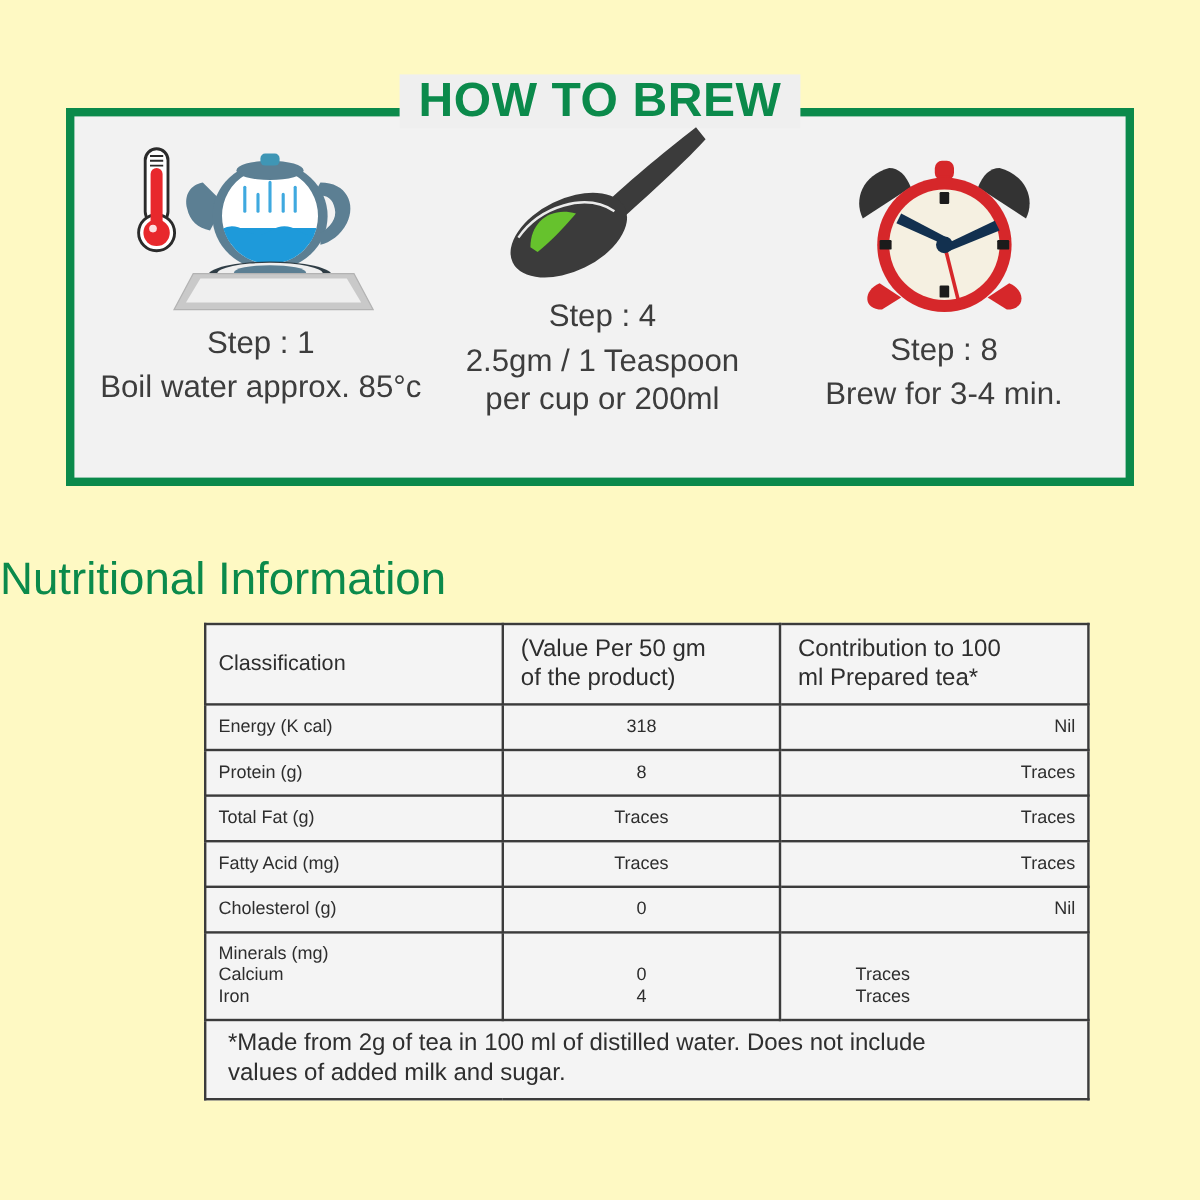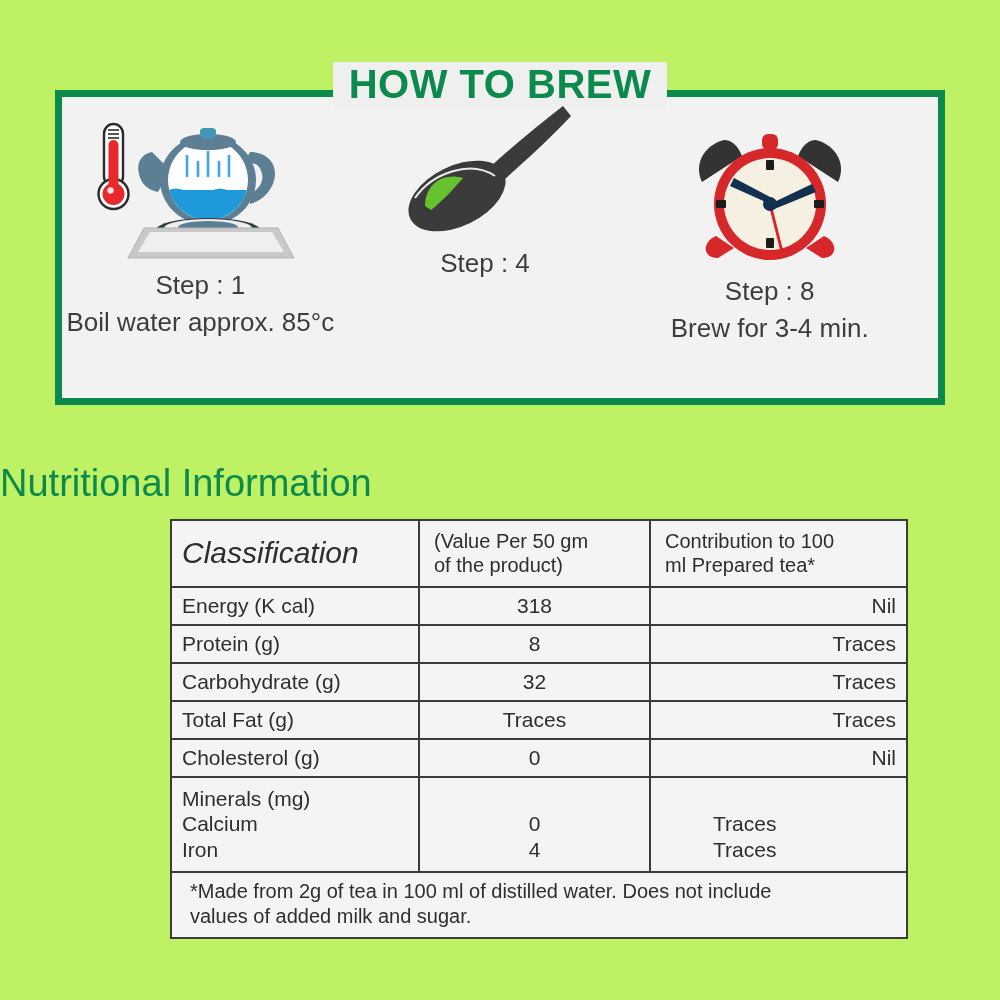--- a/index.html
+++ b/index.html
@@ -13,21 +13,21 @@
     height: 1000px;
     overflow: hidden;
     font-family: "Liberation Sans", sans-serif;
     color: #3a3a3a;
     -webkit-font-smoothing: antialiased;
   }
   #page {
     position: relative;
     width: 1000px;
     height: 1000px;
-    background: #bef264;
+    background: #fef9c3;
   }
   
   #brew-panel {
     position: absolute;
     left: 55px;
     top: 90px;
     width: 890px;
     height: 315px;
     border: 7px solid #0b8a4b;
     box-sizing: border-box;
@@ -46,21 +46,21 @@
     background: #efefef;
     padding: 0 16px;
     font-size: 40px;
     font-weight: bold;
     letter-spacing: 0.5px;
     color: #0b8a4b;
     font-family: "Liberation Sans", sans-serif;
   }
   #brew-steps {
     position: absolute;
-    left: 40px;
+    left: 57px;
     top: 97px;
     width: 890px;
     height: 301px;
     display: flex;
     align-items: flex-start;
     justify-content: space-between;
     padding: 18px 18px 0 18px;
     box-sizing: border-box;
   }
   .step {
@@ -108,35 +108,35 @@
     position: absolute;
     left: 170px;
     top: 519px;
     width: 662px;
     border-collapse: collapse;
     background: #f4f4f4;
     table-layout: fixed;
   }
   #nutrition-table td {
     border: 2px solid #3b3b3b;
-    font-size: 21px;
+    font-size: 15px;
     color: #2e2e2e;
     padding: 4px 10px;
     line-height: 1.22;
     background: #f4f4f4;
   }
   .col-class { width: 226px; text-align: left; padding-left: 34px; }
   .col-val   { width: 205px; text-align: center; }
   .col-contrib { width: 231px; text-align: center; }
   #nutrition-table tr.hdr td {
     vertical-align: middle;
     padding-top: 8px;
     padding-bottom: 8px;
   }
-  #nutrition-table tr.hdr .col-class { font-size: 30px; font-style: italic; }
+  #nutrition-table tr.hdr .col-class { font-size: 18px; }
   #nutrition-table tr.hdr .col-val,
   #nutrition-table tr.hdr .col-contrib {
     text-align: left;
     padding-left: 14px;
     font-size: 20px;
     white-space: pre-line;
   }
   #nutrition-table tr.body-row td { height: 28px; }
   #nutrition-table tr.body-row .col-contrib {
     text-align: right;
@@ -232,20 +232,22 @@
           <path d="M178 8 C 150 30, 118 56, 96 78 L 108 92 C 132 70, 164 42, 186 18 Z" fill="#3b3b3b"></path>
 
           <ellipse cx="72" cy="98" rx="52" ry="30" transform="rotate(-26 72 98)" fill="#3b3b3b"></ellipse>
 
           <path d="M40 108 C 40 86, 58 74, 78 80 C 66 94, 56 104, 46 112 Z" fill="#66c22d"></path>
 
           <path d="M30 100 C 48 74, 86 62, 110 78" stroke="#ffffff" stroke-width="2" fill="none" opacity="0.9"></path>
         </svg>
       </div>
       <div class="step-label">Step : 4</div>
+      <div class="step-desc">2.5gm / 1 Teaspoon
+per cup or 200ml</div>
     </div>
 
     <div class="step" id="step-3">
       <div class="step-art">
         <svg width="180" height="145" viewBox="0 0 180 145" xmlns="http://www.w3.org/2000/svg">
 
           <path d="M44 16 C 22 22, 14 42, 22 58 L 62 32 C 58 22, 52 16, 44 16 Z" fill="#333333"></path>
           <path d="M136 16 C 158 22, 166 42, 158 58 L 118 32 C 122 22, 128 16, 136 16 Z" fill="#333333"></path>
 
           <rect x="82" y="10" width="16" height="16" rx="6" fill="#d6272a"></rect>
@@ -291,26 +293,26 @@
         <td class="col-class">Energy (K cal)</td>
         <td class="col-val">318</td>
         <td class="col-contrib">Nil</td>
       </tr>
       <tr class="body-row">
         <td class="col-class">Protein (g)</td>
         <td class="col-val">8</td>
         <td class="col-contrib">Traces</td>
       </tr>
       <tr class="body-row">
-        <td class="col-class">Carbohydrate (g)</td>
-        <td class="col-val">32</td>
+        <td class="col-class">Total Fat (g)</td>
+        <td class="col-val">Traces</td>
         <td class="col-contrib">Traces</td>
       </tr>
       <tr class="body-row">
-        <td class="col-class">Total Fat (g)</td>
+        <td class="col-class">Fatty Acid (mg)</td>
         <td class="col-val">Traces</td>
         <td class="col-contrib">Traces</td>
       </tr>
       <tr class="body-row">
         <td class="col-class">Cholesterol (g)</td>
         <td class="col-val">0</td>
         <td class="col-contrib">Nil</td>
       </tr>
       <tr class="minerals">
         <td class="col-class">Minerals (mg)

